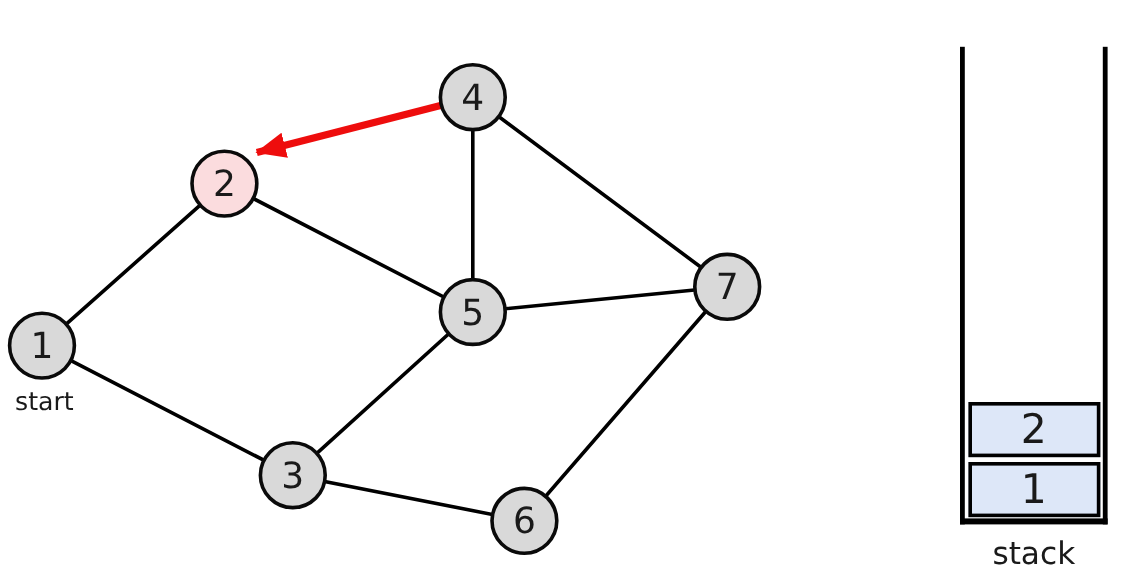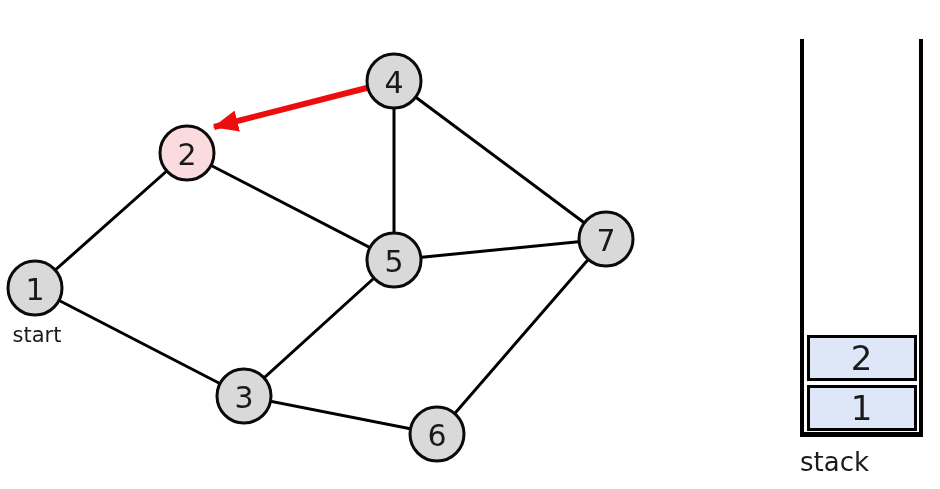--- a/index.html
+++ b/index.html
@@ -77,21 +77,21 @@
     justify-content: center;
     font-size: 34px;
     color: #1a1a1a;
     line-height: 1;
   }
   .stack-caption {
     position: absolute;
     left: 800px;
     top: 447px;
     width: 123px;
-    text-align: left;
+    text-align: center;
     font-size: 26px;
     color: #1a1a1a;
   }
 </style>
 </head>
 <body>
 
 <div class="canvas">
 
   <svg class="graph" width="700" height="489" viewBox="0 0 700 489">

